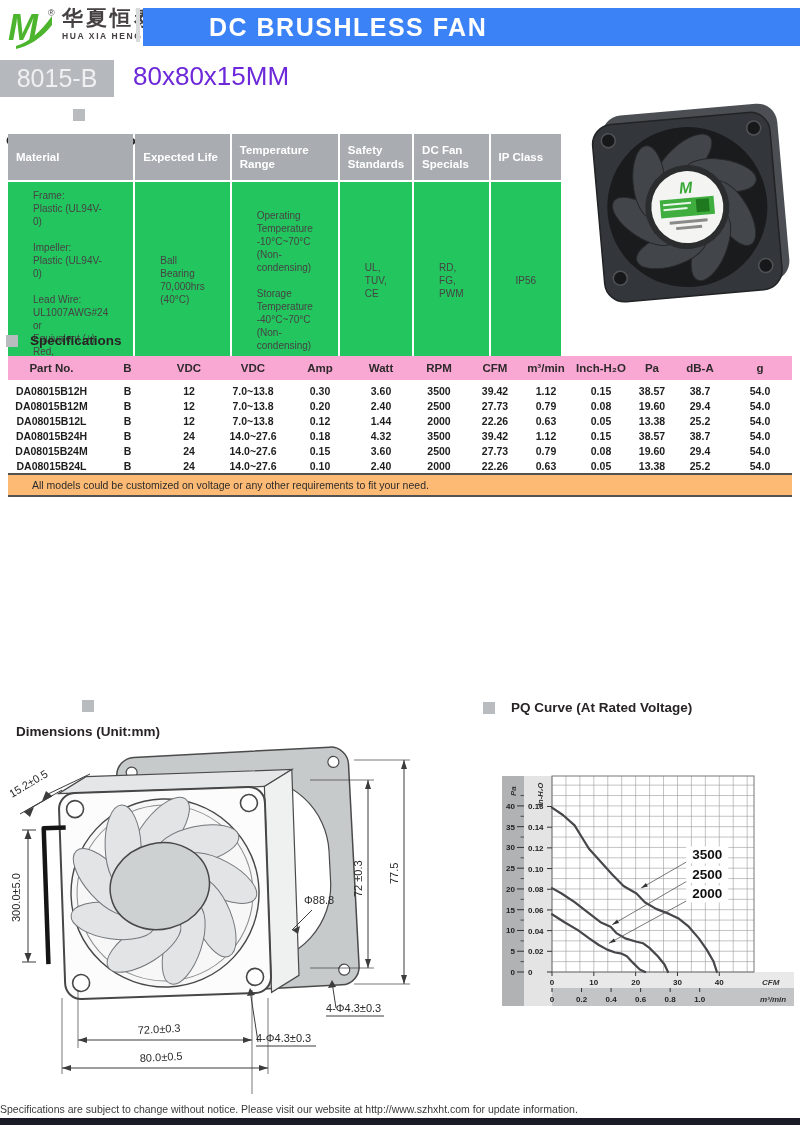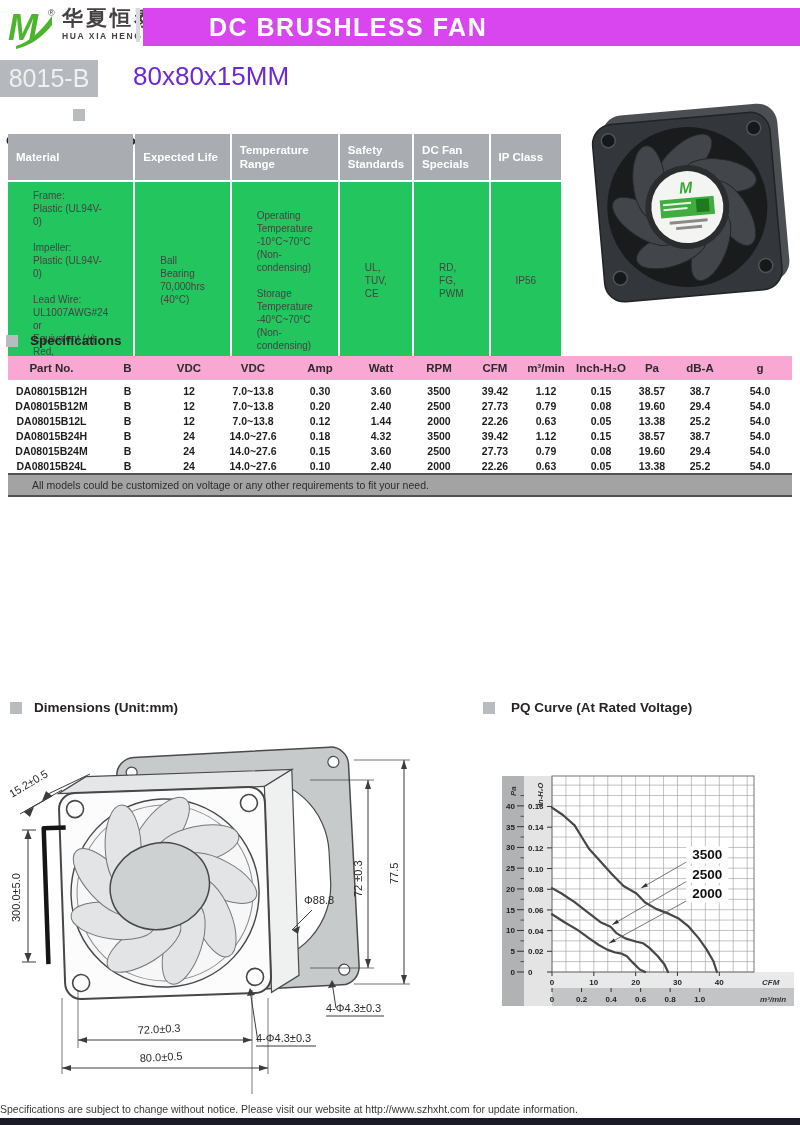--- a/index.html
+++ b/index.html
@@ -4,44 +4,44 @@
 <style>
   html,body{margin:0;padding:0;background:#fff;}
   .page{position:relative;width:800px;height:1125px;background:#fff;overflow:hidden;
         font-family:"Liberation Sans",sans-serif;color:#333;}
   
   .logo{position:absolute;left:8px;top:6px;display:flex;align-items:flex-start;}
   .logo-text{margin-left:4px;}
   .logo-cn{font-size:21px;font-weight:bold;color:#454041;letter-spacing:3px;line-height:24px;}
   .logo-en{font-size:8.5px;font-weight:bold;color:#454041;letter-spacing:1.6px;margin-top:1px;}
   .logo-sep{position:absolute;left:136px;top:8px;width:4px;height:34px;background:#d9dadb;}
-  .banner{position:absolute;left:143px;top:8px;right:0;height:38px;background:#d946ef;
+  .banner{position:absolute;left:143px;top:8px;right:0;height:38px;background:#3b82f6;
           color:#fff;font-size:25px;font-weight:bold;letter-spacing:1.5px;line-height:38px;
           padding-left:66px;box-sizing:border-box;}
-  .model-badge{position:absolute;left:0;top:60px;width:98px;height:37px;background:#b5b8bc;
+  .model-badge{position:absolute;left:0;top:60px;width:114px;height:37px;background:#b5b8bc;
           color:#eef0f1;font-size:25px;text-align:center;line-height:37px;}
   .model-size{position:absolute;left:133px;top:61px;font-size:26px;color:#6d28d9;font-weight:400;}
   
   .sec{position:absolute;display:flex;align-items:center;gap:12px;font-weight:bold;
        font-size:13.5px;color:#282324;}
   .sec .sq{width:12px;height:12px;background:#b9bcbe;flex:0 0 auto;}
   
   table.gt{position:absolute;left:6px;top:132px;width:504px;border-collapse:separate;border-spacing:2px;}
   table.gt th{background:#a9adb2;color:#fff;font-size:11.5px;font-weight:bold;text-align:left;
        padding:6px 8px;vertical-align:middle;line-height:1.25;height:34px;}
   table.gt td{background:#22c55e;color:#474344;font-size:10px;padding:7px 25px;line-height:1.3;
        vertical-align:middle;white-space:pre-line;height:128px;}
   
   table.spec{position:absolute;left:8px;top:356px;width:784px;border-collapse:collapse;}
   table.spec th{font-size:11.5px;color:#2e2a2b;font-weight:bold;text-align:center;
        white-space:pre-line;line-height:1.25;}
   table.spec .h1 th{background:#c9cacc;height:40px;border-top:2px solid #515254;border-bottom:2px solid #fff;}
   table.spec .h2 th{background:#f9a8d4;height:22px;border-bottom:3px solid #fff;}
   table.spec td{font-size:10.5px;font-weight:600;color:#1d1d1e;text-align:center;height:15px;padding:0;}
-  table.spec .note td{background:#a3a3a3;border-top:2px solid #515254;border-bottom:2px solid #515254;
+  table.spec .note td{background:#fdba74;border-top:2px solid #515254;border-bottom:2px solid #515254;
        text-align:left;padding:4px 5px 4px 24px;font-weight:normal;font-size:10.5px;color:#2c2c2c;height:auto;}
   
   .photo{position:absolute;left:588px;top:98px;}
   .dims-svg{position:absolute;left:10px;top:722px;}
   .chart{position:absolute;left:502px;top:766px;}
   svg{font-family:"Liberation Sans",sans-serif;}
   .footer{position:absolute;left:0;top:1103px;width:100%;text-align:left;font-size:10.5px;color:#3a3a3a;}
   .bottom-bar{position:absolute;left:0;bottom:0;width:100%;height:7px;background:#1b1b28;}
 </style>
 </head>
@@ -285,21 +285,21 @@
           <td>54.0</td>
         </tr>
       </tbody>
     <tbody>
       <tr class="note">
         <td colspan="13">All models could be customized on voltage or any other requirements to fit your need.</td>
       </tr>
     </tbody>
   </table>
 
-  <div class="sec" style="left:10px;top:700px;">
+  <div class="sec" style="left:16px;top:700px;flex-direction:column;">
     <span class="sq"></span>
     <span>Dimensions (Unit:mm)</span>
   </div>
 
   <svg class="dims-svg" width="452" height="378" viewBox="0 0 452 378">
 
     <g transform="rotate(-3 230 150)" stroke="#4a4a4b" fill="none">
       <rect x="112" y="30" width="232" height="238" rx="18" fill="#c7cacb" stroke-width="1.5"></rect>
       <rect x="136" y="56" width="184" height="186" rx="78" fill="#ffffff" stroke-width="1.2"></rect>
       <circle cx="127" cy="45" r="5.5" fill="#ffffff" stroke-width="1.2"></circle>

